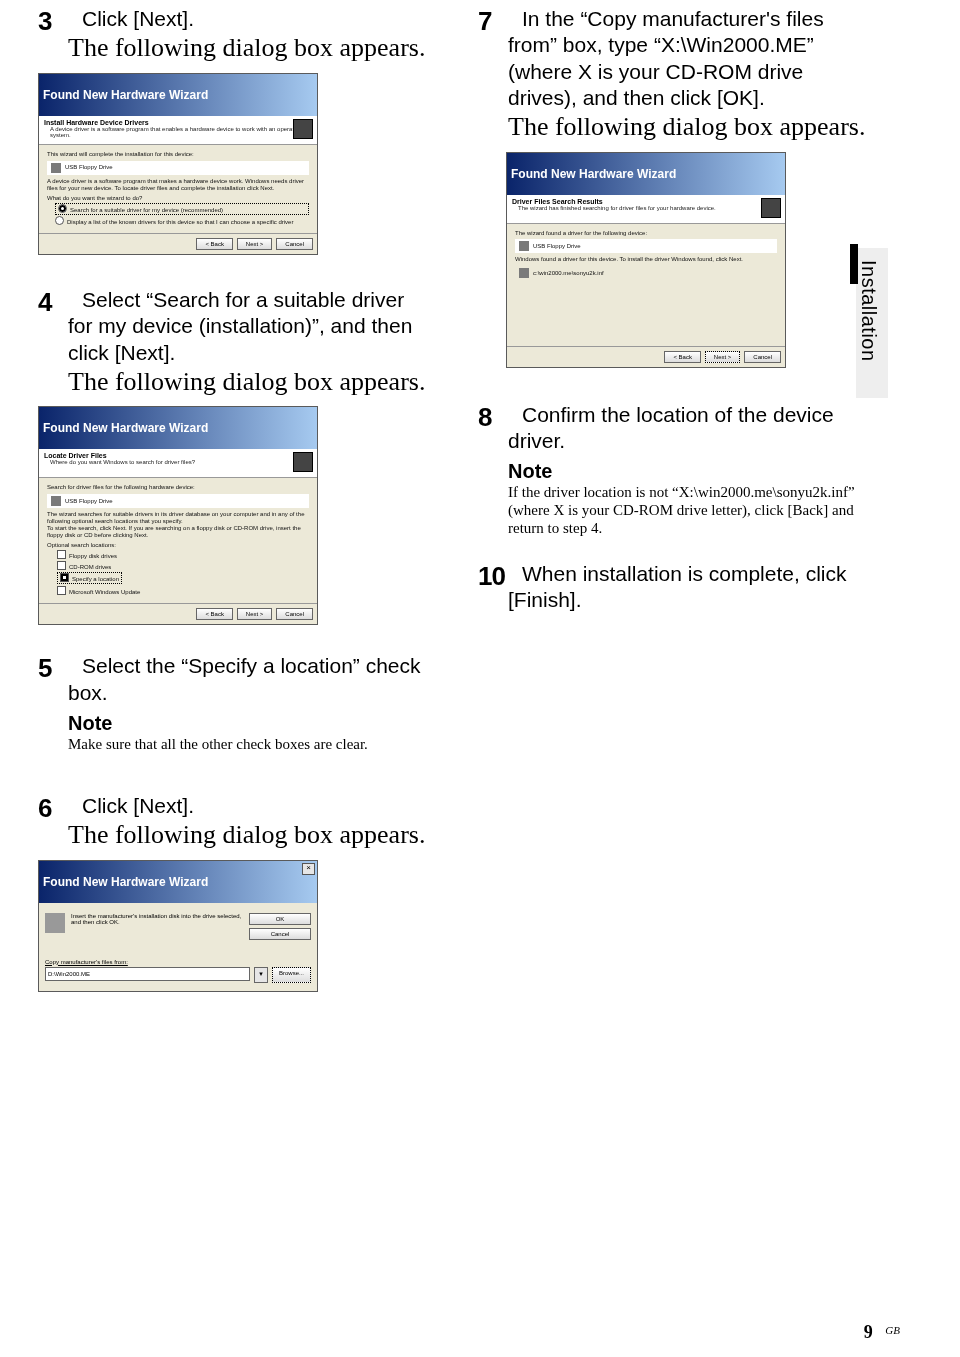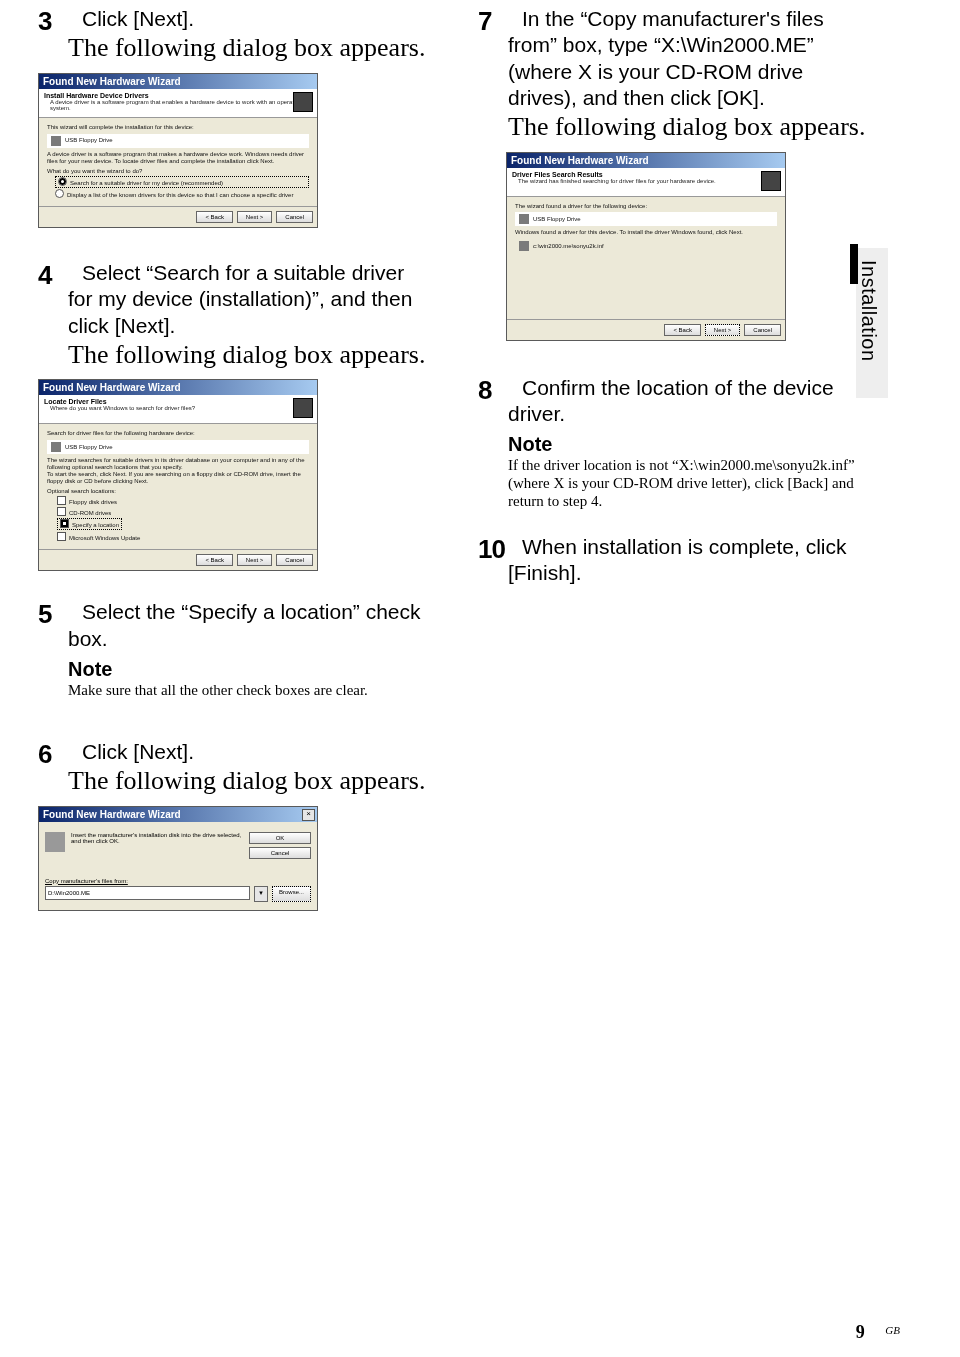--- a/index.html
+++ b/index.html
@@ -71,22 +71,22 @@
     margin-left: 0;
     font-family: "MS Sans Serif", Arial, sans-serif;
     font-size: 7px;
     color: #000;
     background: #ece9d8;
   }
   .wiz-title {
     background: linear-gradient(to right, #0a246a, #a6caf0);
     color: #fff;
     font-weight: bold;
-    padding: 2px 4px;
-    font-size: 10px;
+    padding: 14px 4px;
+    font-size: 12px;
   }
   .wiz-head {
     background: #fff;
     padding: 3px 5px;
     border-bottom: 1px solid #999;
     position: relative;
     min-height: 22px;
   }
   .wiz-head b { font-size: 7px; }
   .wiz-head .sub { font-size: 6px; color: #222; margin-left: 6px; line-height: 1.1;}
@@ -185,21 +185,21 @@
   }
 
   .footer {
     position: absolute;
     bottom: 14px;
     right: 60px;
     font-family: "Times New Roman", Times, serif;
     font-size: 18px;
   }
   .footer .pn { font-weight: bold; }
-  .footer sup { font-size: 11px; font-style: italic; vertical-align: 4px; margin-left:16px;}
+  .footer sup { font-size: 11px; font-style: italic; vertical-align: 4px; margin-left:8px;}
 
 </style>
 </head>
 <body>
 
 <div class="page">
 
   <div class="side-bg"></div>
   <div class="side-bar"></div>
   <div class="side-tab">Installation</div>

